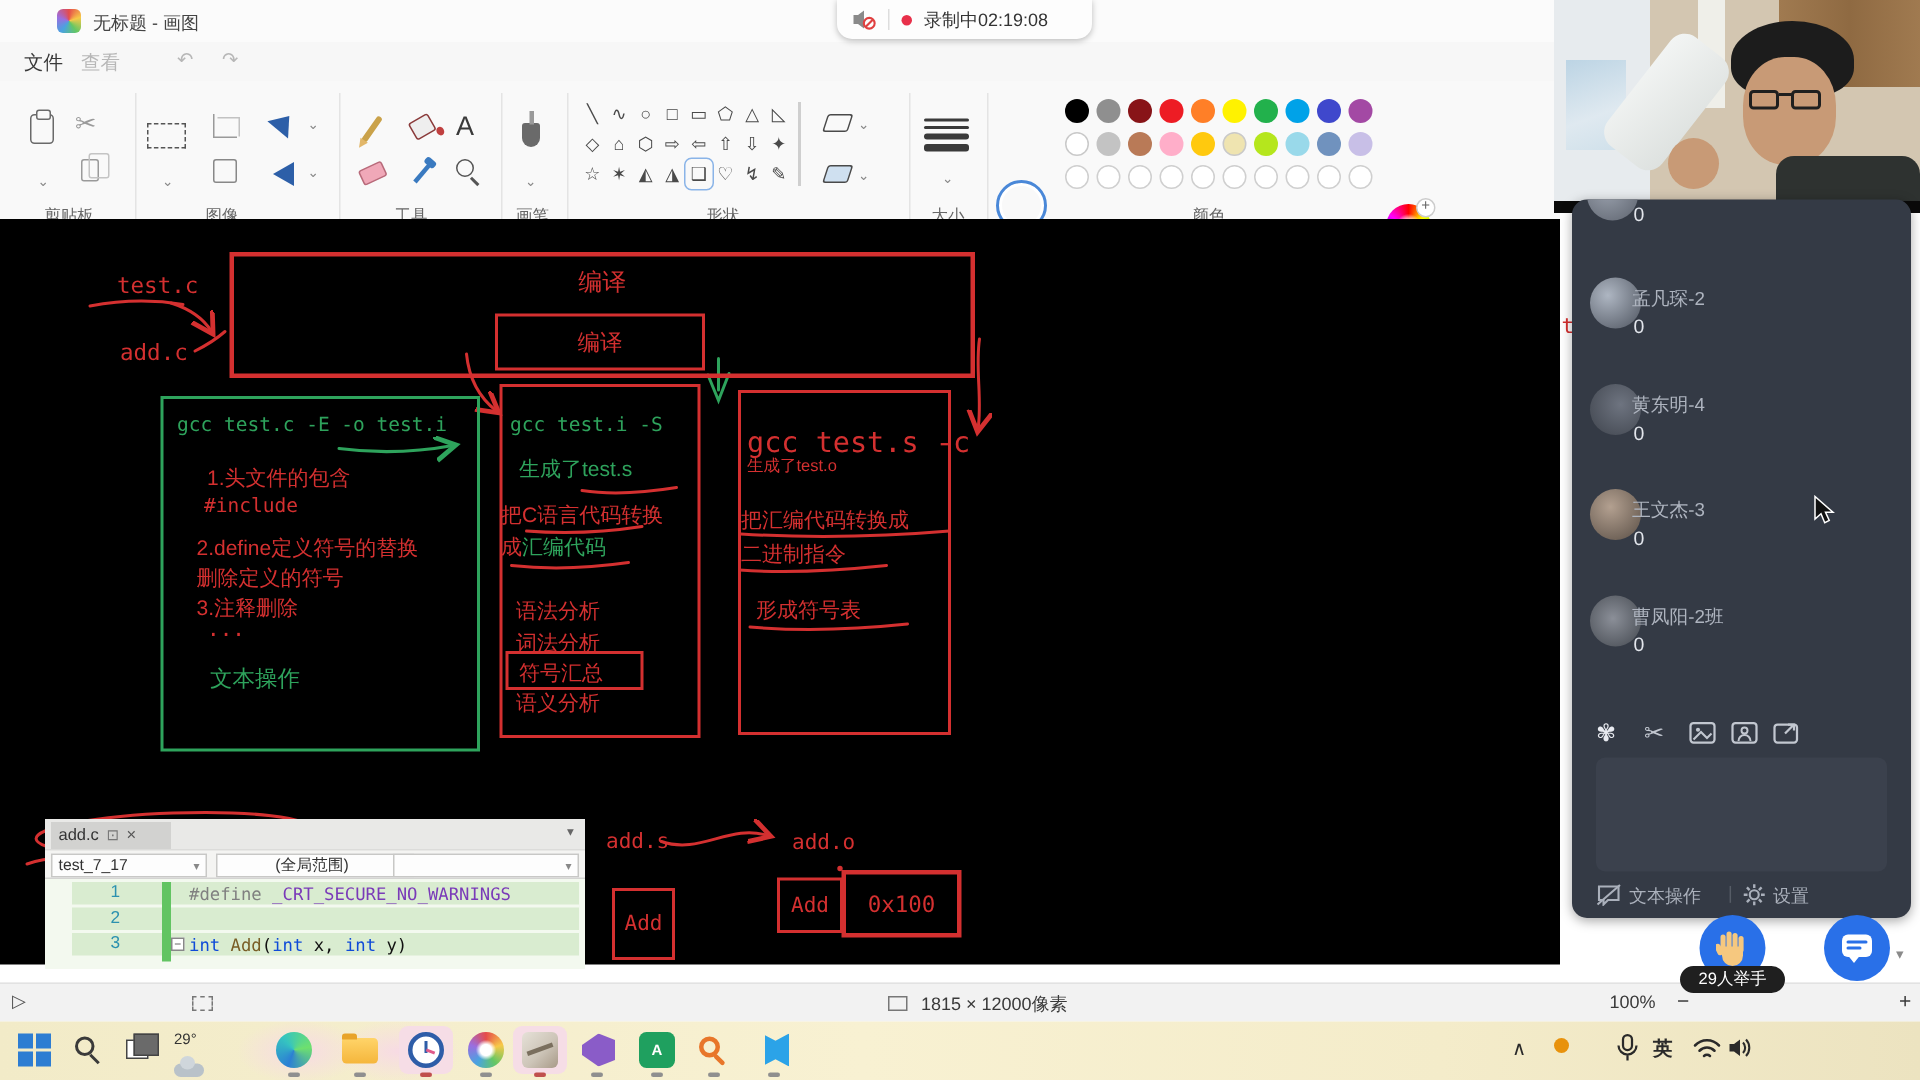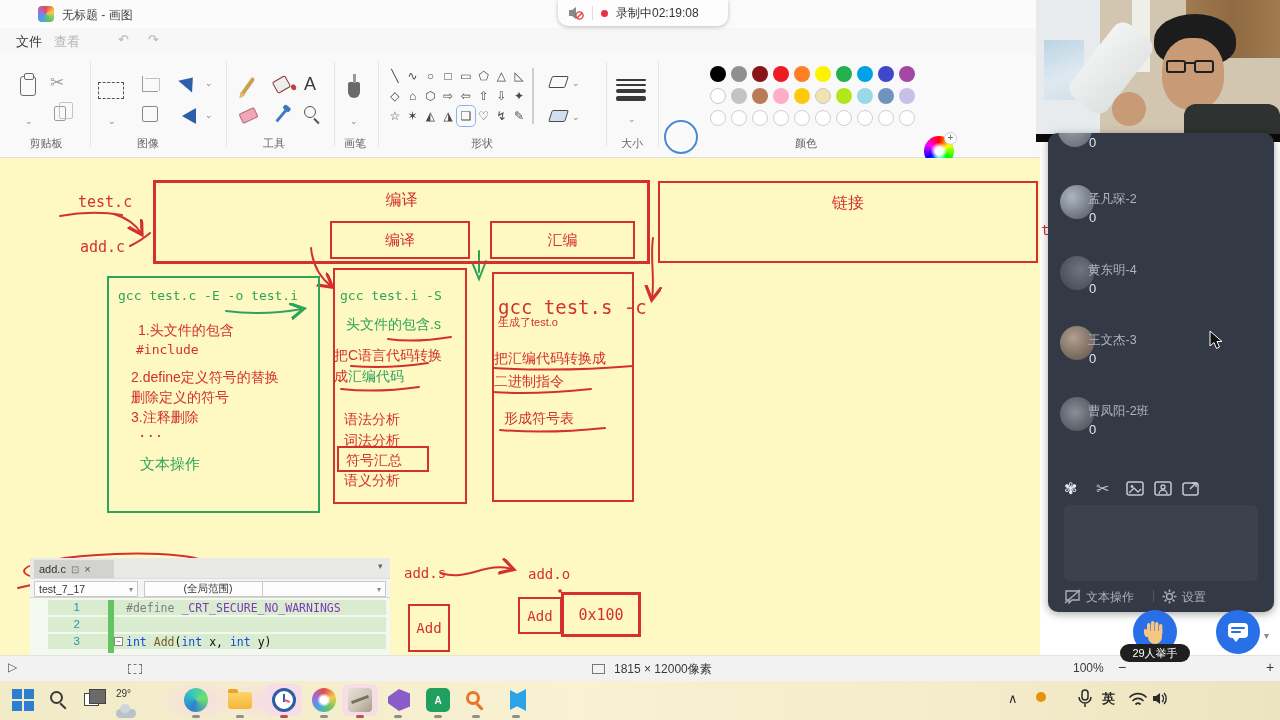--- a/index.html
+++ b/index.html
@@ -62,21 +62,21 @@
 #c1{left:666px;top:68px;width:30px;height:30px;border-radius:50%;border:2px solid #fff;outline:2px solid #4a88d8}
 #c2{left:668px;top:104px;width:26px;height:26px;border-radius:50%;background:#fff;border:1.5px solid #bdbdbd}
 .prow{position:absolute;display:flex;gap:5px}
 .dot{width:16px;height:16px;border-radius:50%;display:inline-block}
 .dot.empty{border:1.4px solid #cfcfcf;background:#fff}
 #wheel{left:924px;top:82px;width:30px;height:30px;border-radius:50%;
   background:radial-gradient(circle,#fff 18%,transparent 40%),conic-gradient(red,#ff0,#0f0,cyan,#00f,#f0f,red)}
 #wheel:after{content:"+";position:absolute;right:-3px;top:-4px;font-size:10px;color:#666;background:#fff;border:1px solid #ccc;border-radius:50%;width:11px;height:11px;line-height:9px;text-align:center}
 
 
-#canvas{left:0;top:158px;width:1040px;height:497px;background:#fef9c3}
+#canvas{left:0;top:146px;width:1040px;height:497px;background:#000000}
 .hd{position:absolute;white-space:nowrap}
 .rbox{position:absolute;border:3px solid #d43030}
 .rbox2{position:absolute;border:2.5px solid #d43030}
 .gbox{position:absolute;border:2.5px solid #2ea35c}
 .boxlab{width:100%;text-align:center;font-size:16px;color:#d43030}
 
 
 #editor{left:30px;top:400px;width:360px;height:100px;background:#e9e9e7;font-size:11px}
 #ed-tab{left:4px;top:2px;width:80px;height:18px;background:#d2d2d0;color:#333;display:flex;align-items:center;gap:5px;padding:0 5px}
 #ed-toolbar{left:0;top:20px;width:360px;height:20px;background:#f4f4f2;border-top:1px solid #dcdcda;border-bottom:1px solid #d4d4d2}
@@ -323,41 +323,35 @@
 
   <span class="hd red mono" style="left:78px;top:35px;font-size:15px">test.c</span>
   <span class="hd red mono" style="left:80px;top:80px;font-size:15px">add.c</span>
 
   <div class="rbox" style="left:153px;top:22px;width:497px;height:84px">
     <div class="boxlab" style="margin-top:7px">编译</div>
   </div>
   <div class="rbox2 ctr" style="left:330px;top:63px;width:140px;height:38px">
     <span class="red nw" style="font-size:15px">编译</span>
   </div>
-  <div class="rbox2 ctr" style="left:490px;top:63px;width:145px;height:38px">
-    <span class="red nw" style="font-size:15px">汇编</span>
-  </div>
-  <div class="rbox2" style="left:658px;top:23px;width:380px;height:82px">
-    <div class="boxlab" style="margin-top:10px">链接</div>
-  </div>
   <span class="hd red mono" style="left:1041px;top:64px;font-size:14px">t</span>
 
   <div class="gbox" style="left:107px;top:118px;width:213px;height:237px"></div>
   <span class="hd grn mono" style="left:118px;top:130px;font-size:13px">gcc test.c -E -o test.i</span>
   <span class="hd red" style="left:138px;top:164px;font-size:14px">1.头文件的包含</span>
   <span class="hd red mono" style="left:136px;top:184px;font-size:13px">#include</span>
   <span class="hd red" style="left:131px;top:211px;font-size:14px">2.define定义符号的替换</span>
   <span class="hd red" style="left:131px;top:231px;font-size:14px">删除定义的符号</span>
   <span class="hd red" style="left:131px;top:251px;font-size:14px">3.注释删除</span>
   <span class="hd red mono" style="left:138px;top:266px;font-size:14px">...</span>
   <span class="hd grn" style="left:140px;top:297px;font-size:15px">文本操作</span>
 
   <div class="rbox2" style="left:333px;top:110px;width:134px;height:236px"></div>
   <span class="hd grn mono" style="left:340px;top:130px;font-size:13px">gcc test.i -S</span>
-  <span class="hd grn" style="left:346px;top:158px;font-size:14px">头文件的包含.s</span>
+  <span class="hd grn" style="left:346px;top:158px;font-size:14px">生成了test.s</span>
   <span class="hd red" style="left:334px;top:189px;font-size:14px">把C语言代码转换</span>
   <span class="hd" style="left:334px;top:210px;font-size:14px"><i class="red" style="font-style:normal">成</i><i class="grn" style="font-style:normal">汇编代码</i></span>
   <span class="hd red" style="left:344px;top:253px;font-size:14px">语法分析</span>
   <span class="hd red" style="left:344px;top:274px;font-size:14px">词法分析</span>
   <span class="hd red" style="left:346px;top:294px;font-size:14px">符号汇总</span>
   <span class="hd red" style="left:344px;top:314px;font-size:14px">语义分析</span>
 
   <div class="rbox2" style="left:492px;top:114px;width:142px;height:230px"></div>
   <span class="hd red mono" style="left:498px;top:138px;font-size:19px">gcc test.s -c</span>
   <span class="hd red" style="left:498px;top:157px;font-size:11px">生成了test.o</span>

